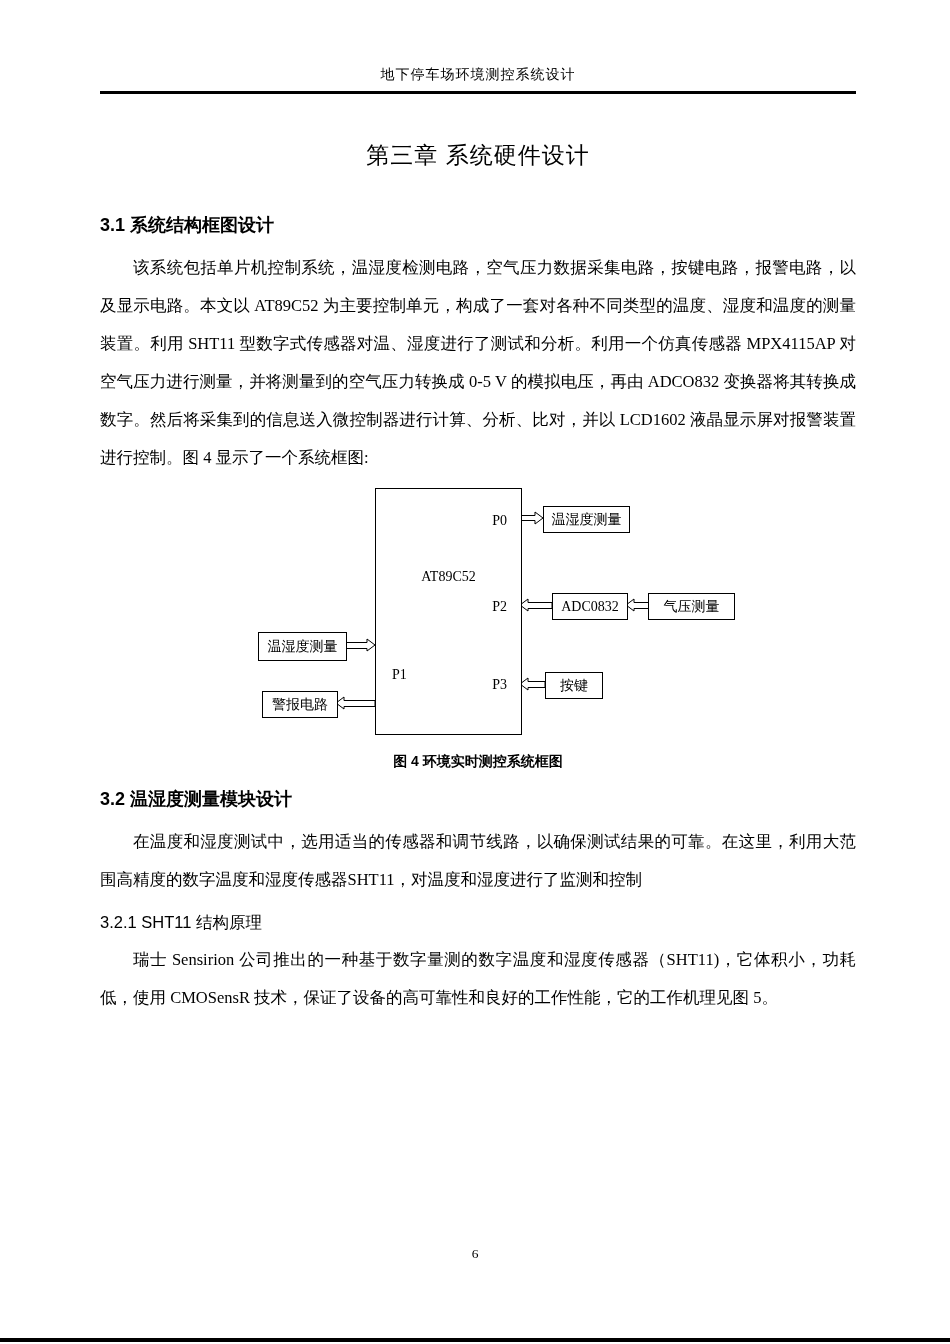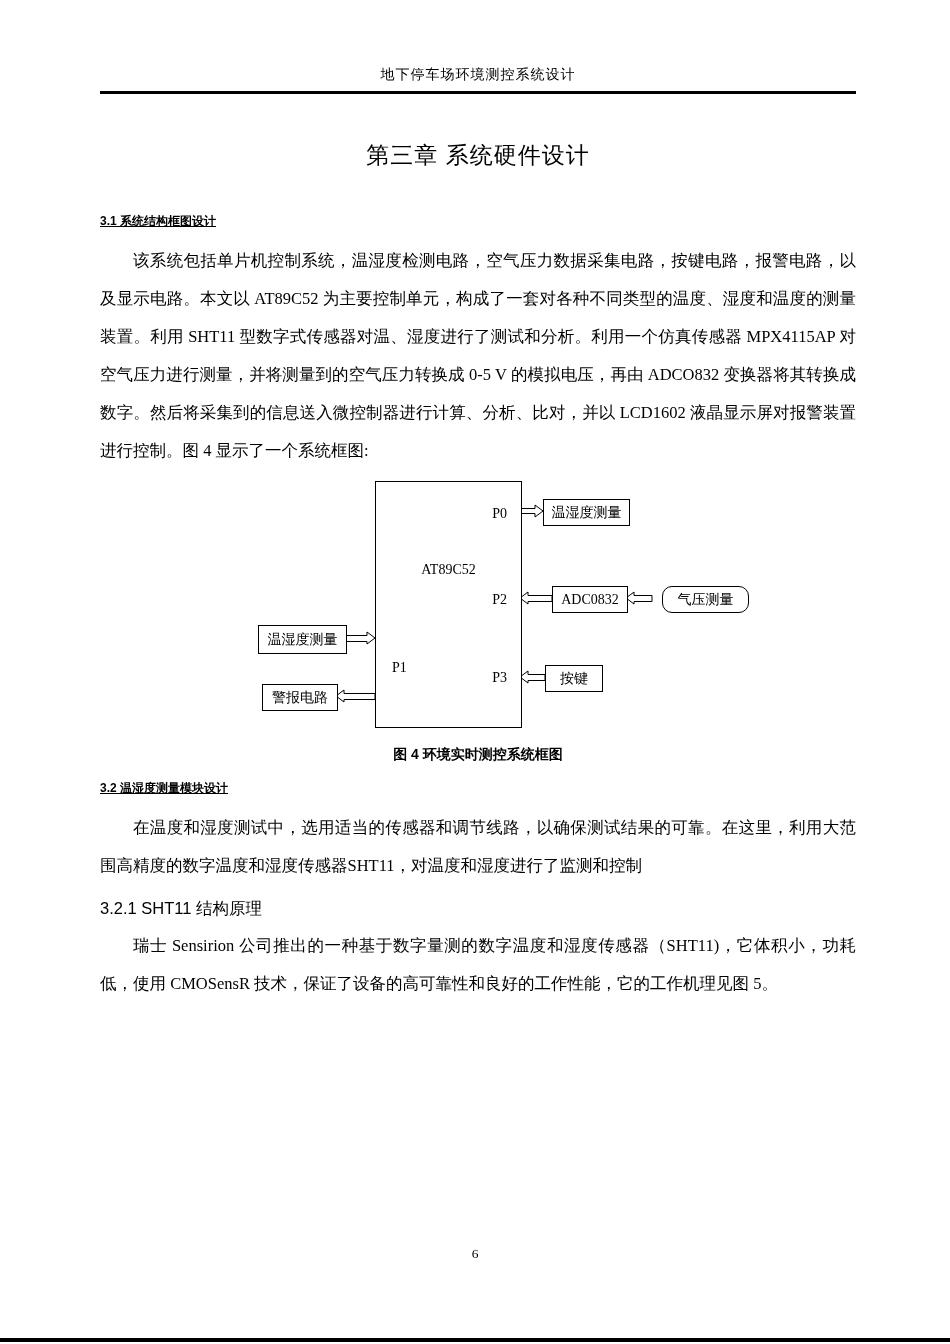--- a/index.html
+++ b/index.html
@@ -28,24 +28,23 @@
   .chapter-title{
     margin-top:46px;
     text-align:center;
     font-size:23px;
     font-weight:normal;
     font-family:"Liberation Sans","DejaVu Sans",sans-serif;
     letter-spacing:1px;
   }
   .sec-heading{
     margin-top:42px;
-    font-size:12px;
+    font-size:18px;
     font-weight:bold;
     font-family:"Liberation Sans","DejaVu Sans",sans-serif;
-    text-decoration:underline;
   }
   .sec-heading.tight{margin-top:16px;}
   .para{
     margin-top:12px;
     font-size:16.5px;
     line-height:38px;
     text-align:justify;
     text-indent:2em;
   }
   .subsec-heading{
@@ -75,21 +74,21 @@
     left:275px; top:3px; width:145px; height:245px;
   }
   .mcu span{position:absolute;}
   .mcu .lbl-mcu{left:0;right:0;top:80px;text-align:center;}
   .mcu .lbl-p0{right:14px;top:24px;}
   .mcu .lbl-p2{right:14px;top:110px;}
   .mcu .lbl-p1{left:16px;top:178px;}
   .mcu .lbl-p3{right:14px;top:188px;}
   .b-display{left:443px;top:21px;width:85px;height:25px;}
   .b-adc{left:452px;top:108px;width:74px;height:25px;}
-  .b-pressure{left:562px;top:108px;width:85px;height:25px;border-radius:10px;}
+  .b-pressure{left:548px;top:108px;width:85px;height:25px;}
   .b-temphum{left:158px;top:147px;width:87px;height:27px;}
   .b-alarm{left:162px;top:206px;width:74px;height:25px;}
   .b-keys{left:445px;top:187px;width:56px;height:25px;}
   .arrow-layer{position:absolute;left:0;top:0;width:756px;height:262px;}
   .arrow-layer polygon{fill:#fff;stroke:#000;stroke-width:1;}
   .fig-caption{
     text-align:center;
     font-size:14px;
     font-weight:bold;
     font-family:"Liberation Sans","DejaVu Sans",sans-serif;

